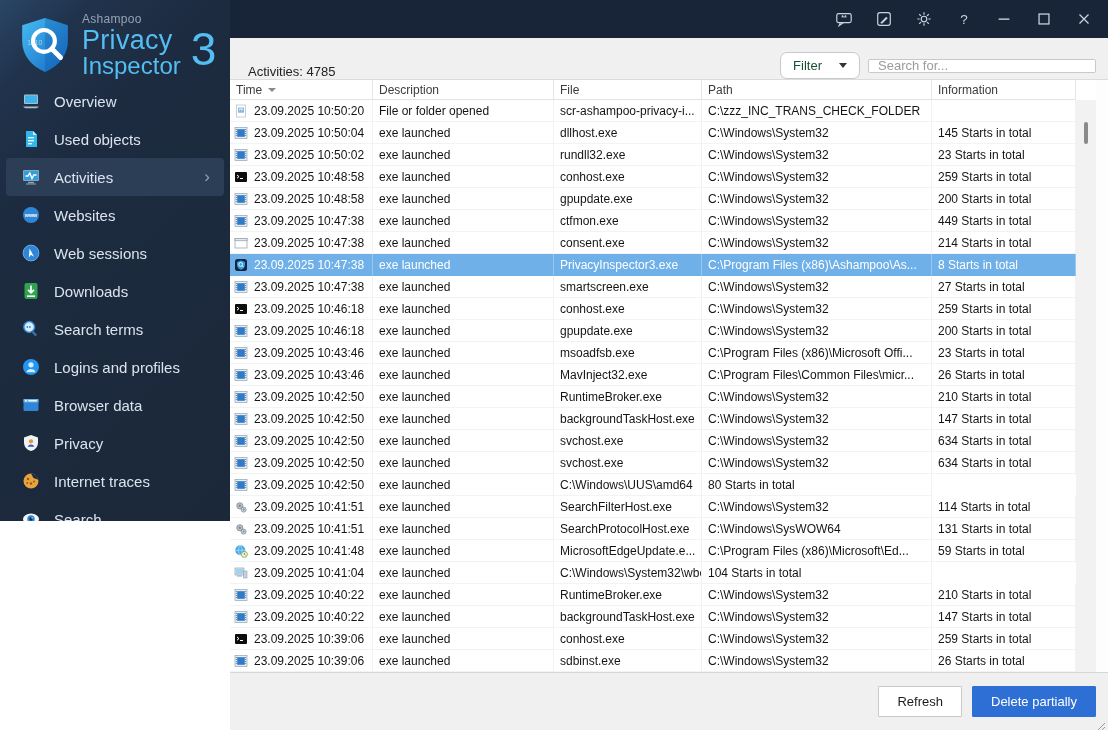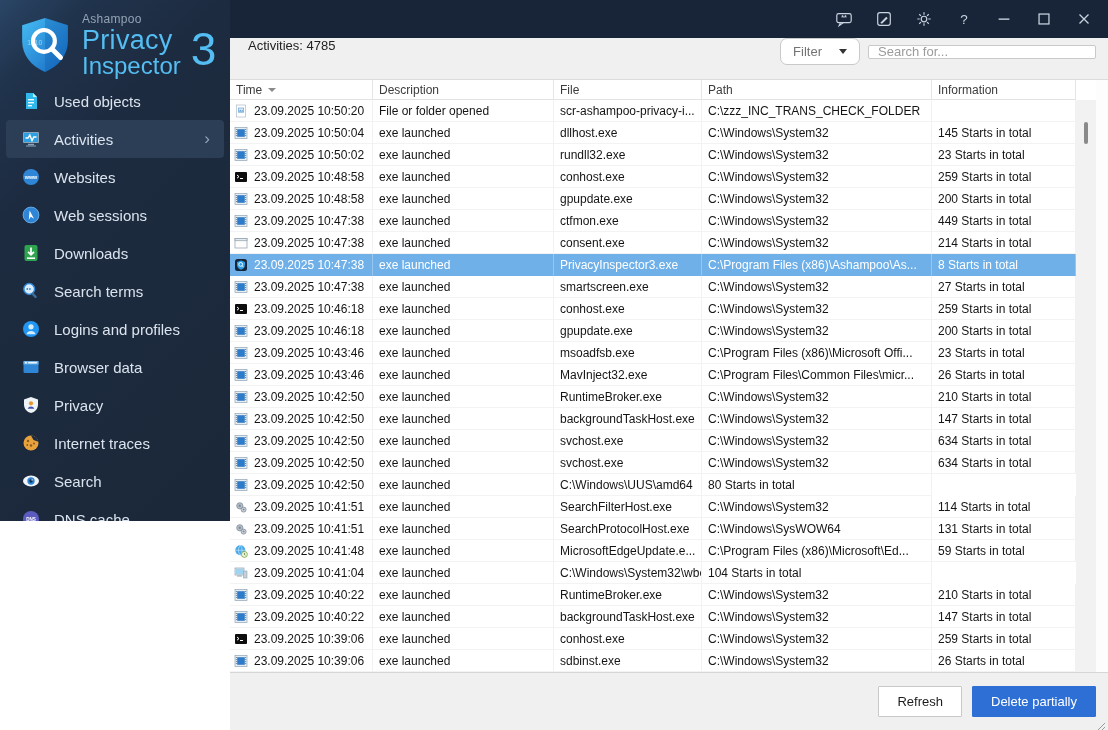--- a/index.html
+++ b/index.html
@@ -30,26 +30,26 @@
 
   
   .main { flex:1; display:flex; flex-direction:column; min-width:0; }
   .titlebar { height:38px; background:#182538; display:flex; align-items:center;
     justify-content:flex-end; gap:20px; padding-right:14px; }
   .tb-icon { width:20px; height:20px; display:inline-flex; align-items:center; justify-content:center;
     color:#c9d4e0; font-size:15px; }
   .tb-icon svg { width:18px; height:18px; }
 
   .content-header { height:42px; background:#f0f0f0; border-bottom:1px solid #dcdcdc;
-    display:flex; align-items:flex-start; padding:0 12px 0 18px; }
+    display:flex; align-items:flex-end; padding:0 12px 0 18px; }
   .count-label { font-size:13px; color:#222; }
   .header-right { margin-left:auto; display:flex; align-items:center; gap:8px; }
   .filter-btn { height:27px; min-width:76px; background:#fff; border:1px solid #c9c9c9;
     border-radius:7px; display:inline-flex; align-items:center; justify-content:center; gap:17px;
-    font-size:13px; color:#737373; padding:0 12px; cursor:pointer; }
+    font-size:13px; color:#14532d; padding:0 12px; cursor:pointer; }
   .caret-down { width:0; height:0; border-left:4.5px solid transparent; border-right:4.5px solid transparent;
     border-top:5.5px solid #333; }
   .search-input { width:228px; height:14px; border:1px solid #c9c9c9; border-radius:2px;
     font-size:13px; padding:0 9px; color:#333; background:#fff; font-family:"Liberation Sans",sans-serif; }
   .search-input::placeholder { color:#9b9b9b; }
 
   
   .table-zone { flex:1; display:flex; background:#fff; min-height:0; }
   .table { flex:1; min-width:0; }
   .trow, .thead { display:grid; grid-template-columns:143px 181px 148px 230px 1fr; }
@@ -104,20 +104,30 @@
         </svg>
       </span>
       <span class="logo-text">
         <div class="logo-company">Ashampoo</div>
         <div class="logo-line1">Privacy</div>
         <div class="logo-line2">Inspector</div>
       </span>
       <span class="logo-version">3</span>
     </div>
     <div class="nav">
+        <div class="side-item">
+          <span class="side-icon">
+            <svg viewBox="0 0 18 18">
+              <rect x="2" y="2.5" width="14" height="9.5" rx="1" fill="#aebdca"></rect>
+              <rect x="3" y="3.5" width="12" height="7.5" fill="#3db3ec"></rect>
+              <path d="M1 14.5h16l-2.2 1.8H3.2z" fill="#aebdca"></path>
+            </svg>
+          </span>
+          <span class="side-label">Overview</span>
+        </div>
         <div class="side-item">
           <span class="side-icon">
             <svg viewBox="0 0 18 18">
               <path d="M4 1h7l4 4v12H4z" fill="#2fb9ea"></path>
               <path d="M11 1l4 4h-4z" fill="#bfeffd"></path>
               <rect x="6" y="7" width="6" height="1.4" fill="#eafaff"></rect>
               <rect x="6" y="10" width="6" height="1.4" fill="#eafaff"></rect>
               <rect x="6" y="13" width="4" height="1.4" fill="#eafaff"></rect>
             </svg>
           </span>

